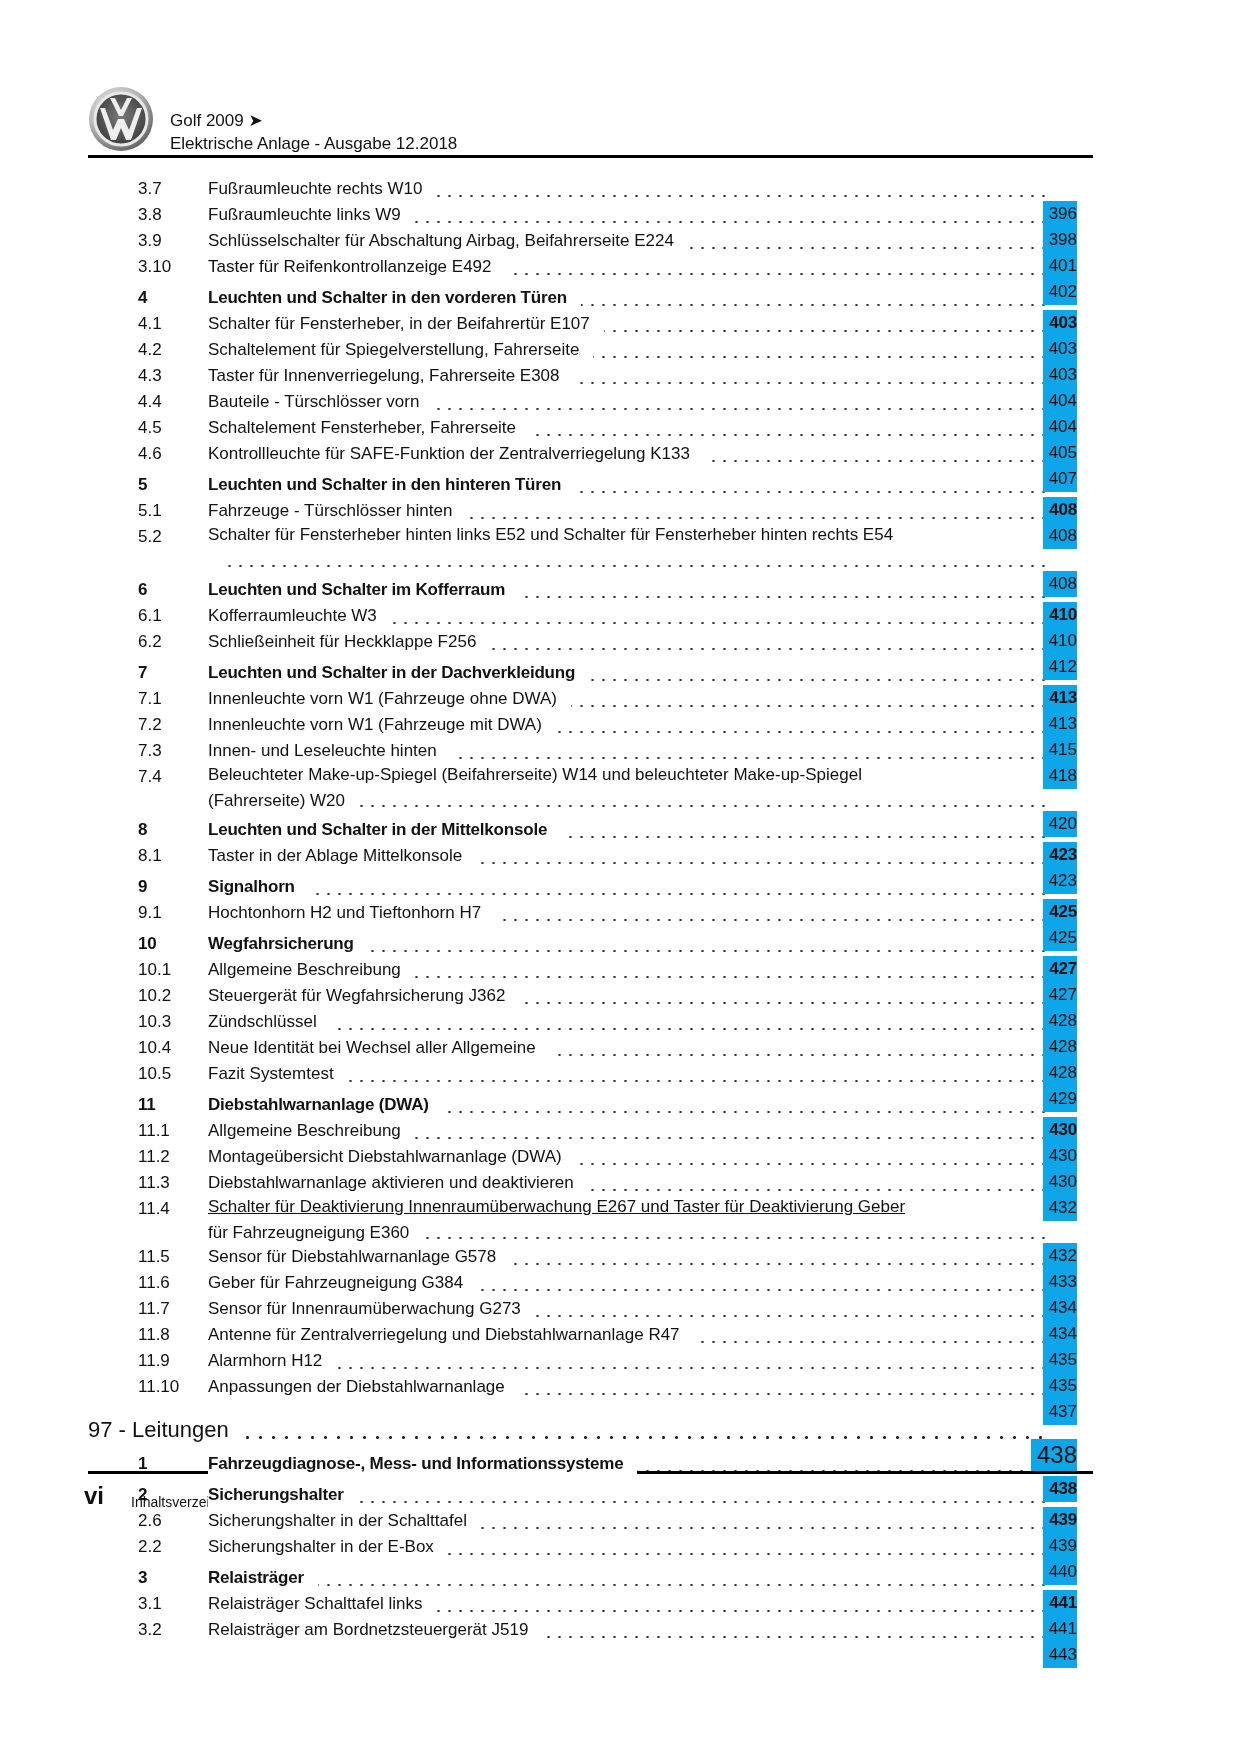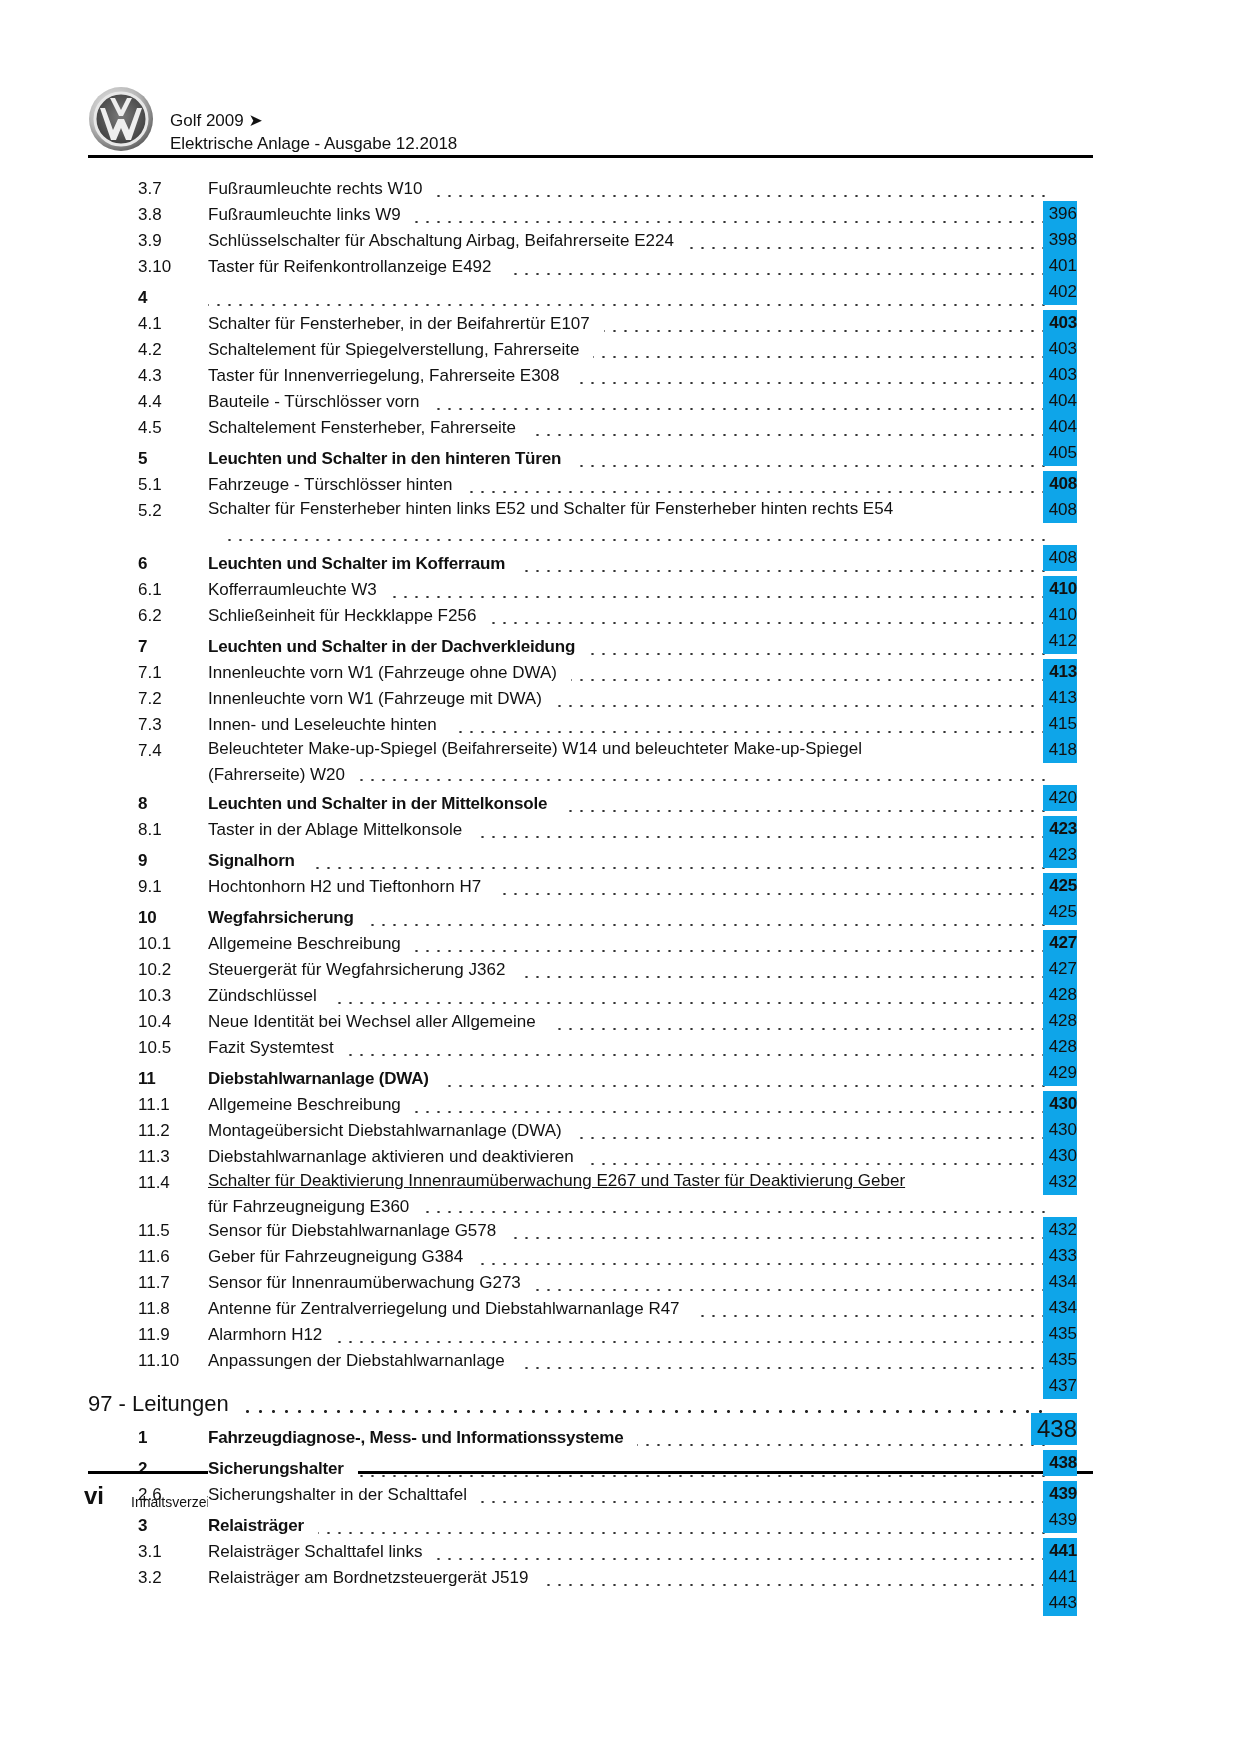--- a/index.html
+++ b/index.html
@@ -87,20 +87,21 @@
     </div>
     <div class="row">
       <span class="num">3.10</span>
       <span class="dots"></span>
       <span class="title">Taster für Reifenkontrollanzeige E492</span>
       <span class="page">402</span>
     </div>
     <div class="row bold">
       <span class="num">4</span>
       <span class="dots"></span>
+      <span class="title">Leuchten und Schalter in den vorderen Türen</span>
       <span class="page">403</span>
     </div>
     <div class="row">
       <span class="num">4.1</span>
       <span class="dots"></span>
       <span class="title">Schalter für Fensterheber, in der Beifahrertür E107</span>
       <span class="page">403</span>
     </div>
     <div class="row">
       <span class="num">4.2</span>
@@ -118,20 +119,26 @@
       <span class="num">4.4</span>
       <span class="dots"></span>
       <span class="title">Bauteile - Türschlösser vorn</span>
       <span class="page">404</span>
     </div>
     <div class="row">
       <span class="num">4.5</span>
       <span class="dots"></span>
       <span class="title">Schaltelement Fensterheber, Fahrerseite</span>
       <span class="page">405</span>
+    </div>
+    <div class="row">
+      <span class="num">4.6</span>
+      <span class="dots"></span>
+      <span class="title">Kontrollleuchte für SAFE-Funktion der Zentralverriegelung K133</span>
+      <span class="page">407</span>
     </div>
     <div class="row bold">
       <span class="num">5</span>
       <span class="dots"></span>
       <span class="title">Leuchten und Schalter in den hinteren Türen</span>
       <span class="page">408</span>
     </div>
     <div class="row">
       <span class="num">5.1</span>
       <span class="dots"></span>
@@ -339,20 +346,26 @@
       <span class="dots"></span>
       <span class="title">Sicherungshalter</span>
       <span class="page">439</span>
     </div>
     <div class="row">
       <span class="num">2.6</span>
       <span class="dots"></span>
       <span class="title">Sicherungshalter in der Schalttafel</span>
       <span class="page">439</span>
     </div>
+    <div class="row">
+      <span class="num">2.2</span>
+      <span class="dots"></span>
+      <span class="title">Sicherungshalter in der E-Box</span>
+      <span class="page">440</span>
+    </div>
     <div class="row bold">
       <span class="num">3</span>
       <span class="dots"></span>
       <span class="title">Relaisträger</span>
       <span class="page">441</span>
     </div>
     <div class="row">
       <span class="num">3.1</span>
       <span class="dots"></span>
       <span class="title">Relaisträger Schalttafel links</span>

